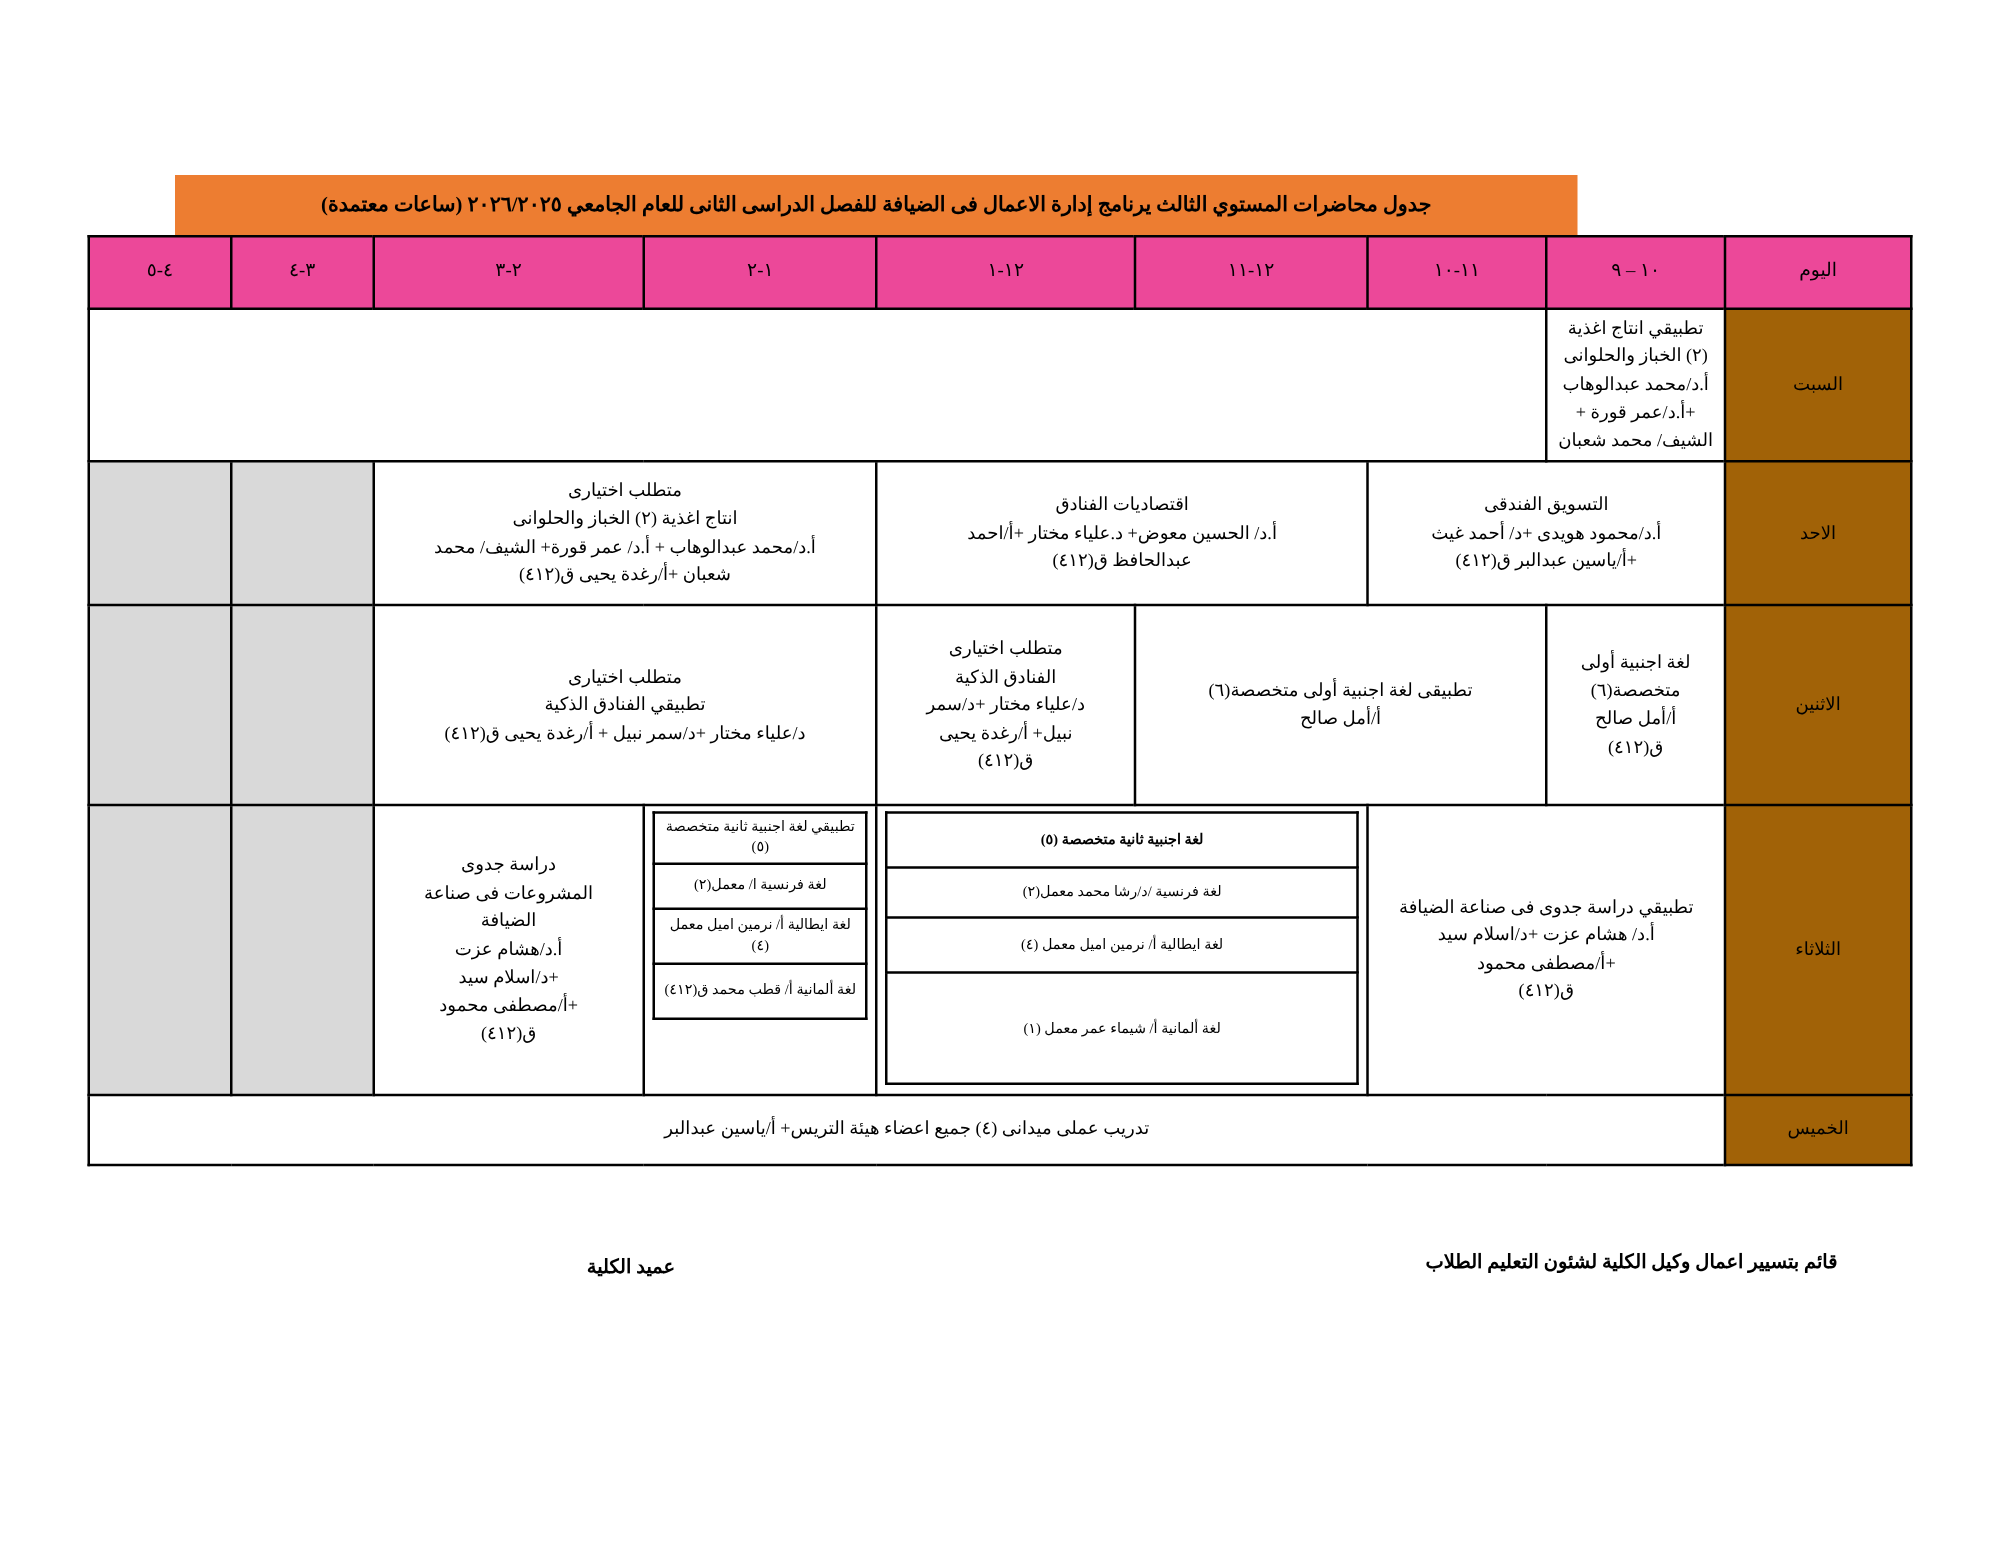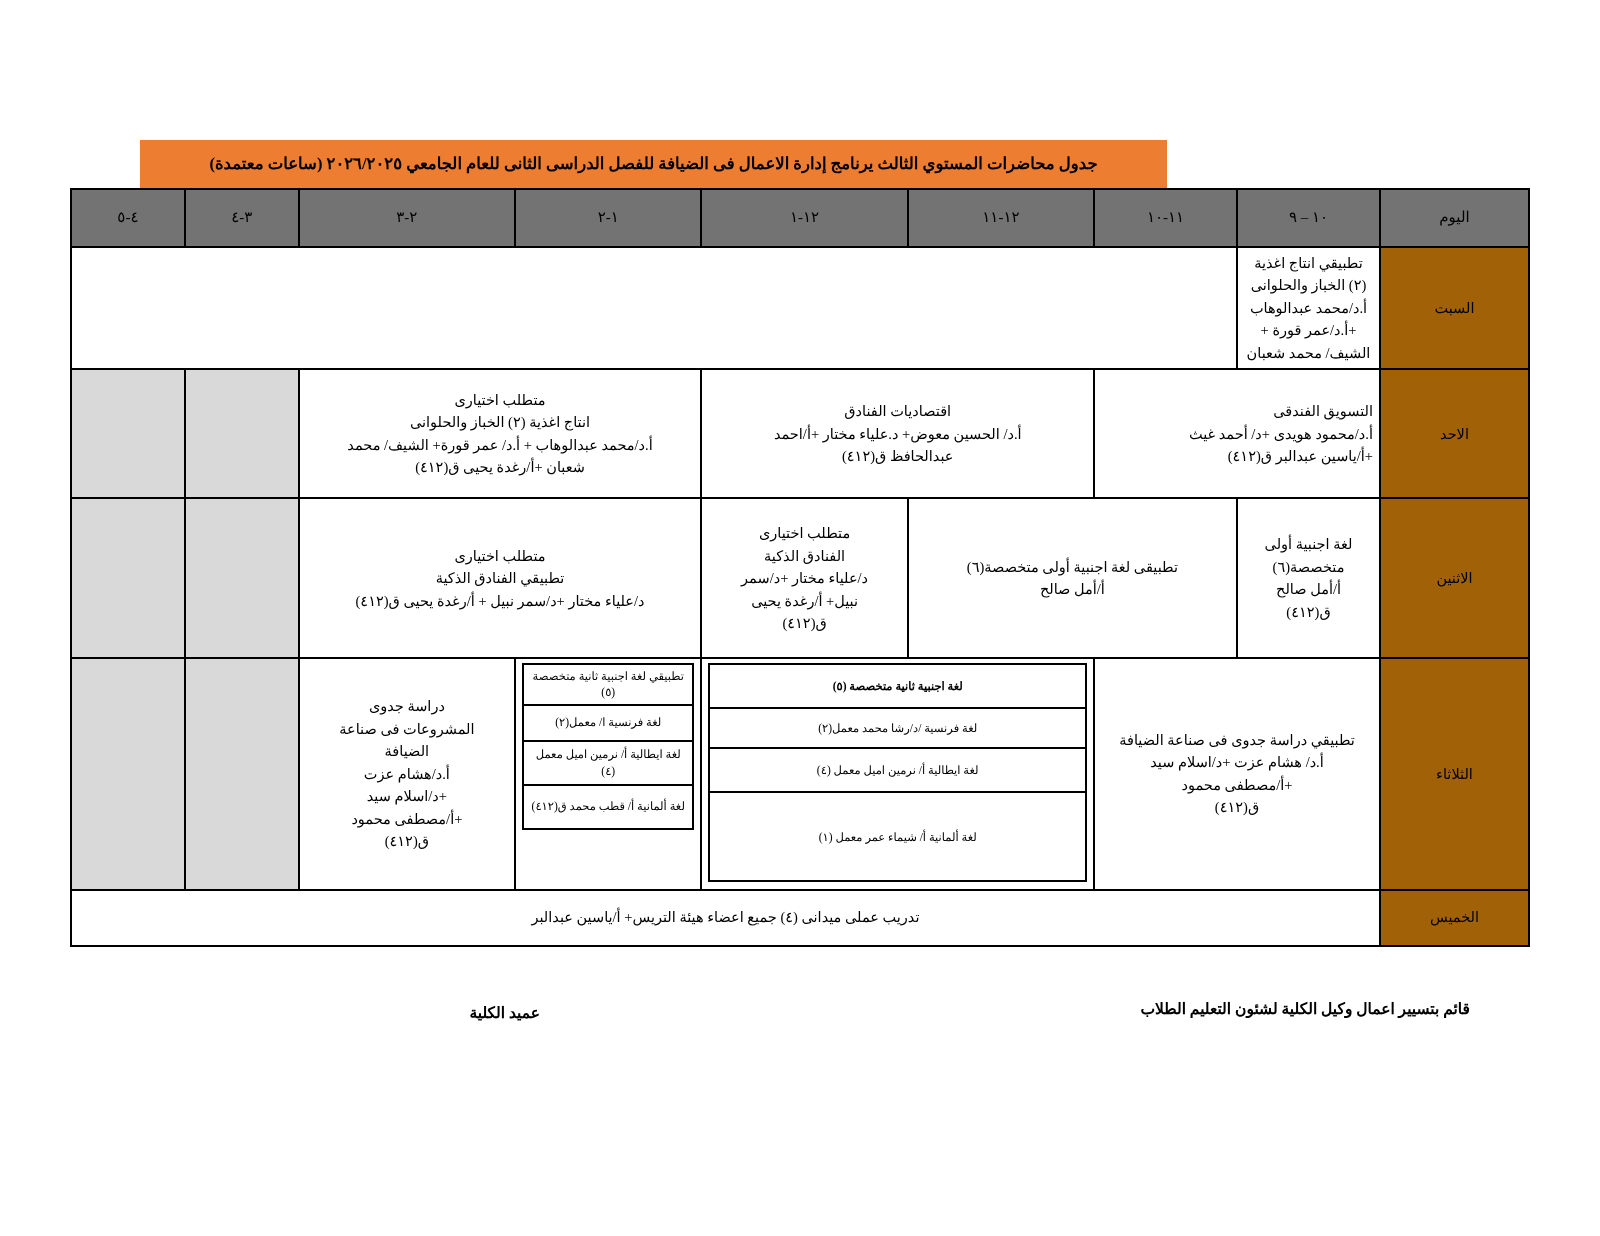--- a/index.html
+++ b/index.html
@@ -21,21 +21,21 @@
     left: 0; top: 0;
     width: 1600px;
     height: 1236px;
   }
 
   
   .title-bar {
     position: absolute;
     left: 140px;
     top: 140px;
-    width: 1027px;
+    width: 1122px;
     height: 48px;
     background: #ED7D31;
     display: flex;
     align-items: center;
     justify-content: center;
     box-sizing: border-box;
     padding: 0 6px;
   }
   .title-bar .title-text {
     font-weight: bold;
@@ -62,21 +62,21 @@
     text-align: center;
     vertical-align: middle;
     font-size: 14.5px;
     line-height: 1.55;
     padding: 4px 6px;
     box-sizing: border-box;
   }
 
   
   tr.head td {
-    background: #737373;
+    background: #ec4899;
     height: 58px;
     font-size: 15px;
     font-weight: normal;
     letter-spacing: 2px;
   }
   tr.head td.day-col {
     letter-spacing: 0;
     font-size: 15px;
   }
 
@@ -182,21 +182,21 @@
       <td class="cell-lines" style="height:105px;">
         <div>تطبيقي انتاج اغذية (٢) الخباز والحلوانى</div>
         <div>أ.د/محمد عبدالوهاب +أ.د/عمر قورة +</div>
         <div>الشيف/ محمد شعبان</div>
       </td>
       <td class="empty-white" colspan="7"></td>
     </tr>
 
     <tr>
       <td class="day-col">الاحد</td>
-      <td class="cell-lines" colspan="2" style="height:129px;text-align:right;">
+      <td class="cell-lines" colspan="2" style="height:115px;">
         <div>التسويق الفندقى</div>
         <div>أ.د/محمود هويدى +د/ أحمد غيث</div>
         <div>+أ/ياسين عبدالبر ق(٤١٢)</div>
       </td>
       <td class="cell-lines" colspan="2">
         <div>اقتصاديات الفنادق</div>
         <div>أ.د/ الحسين معوض+ د.علياء مختار +أ/احمد</div>
         <div>عبدالحافظ  ق(٤١٢)</div>
       </td>
       <td class="cell-lines" colspan="2">

